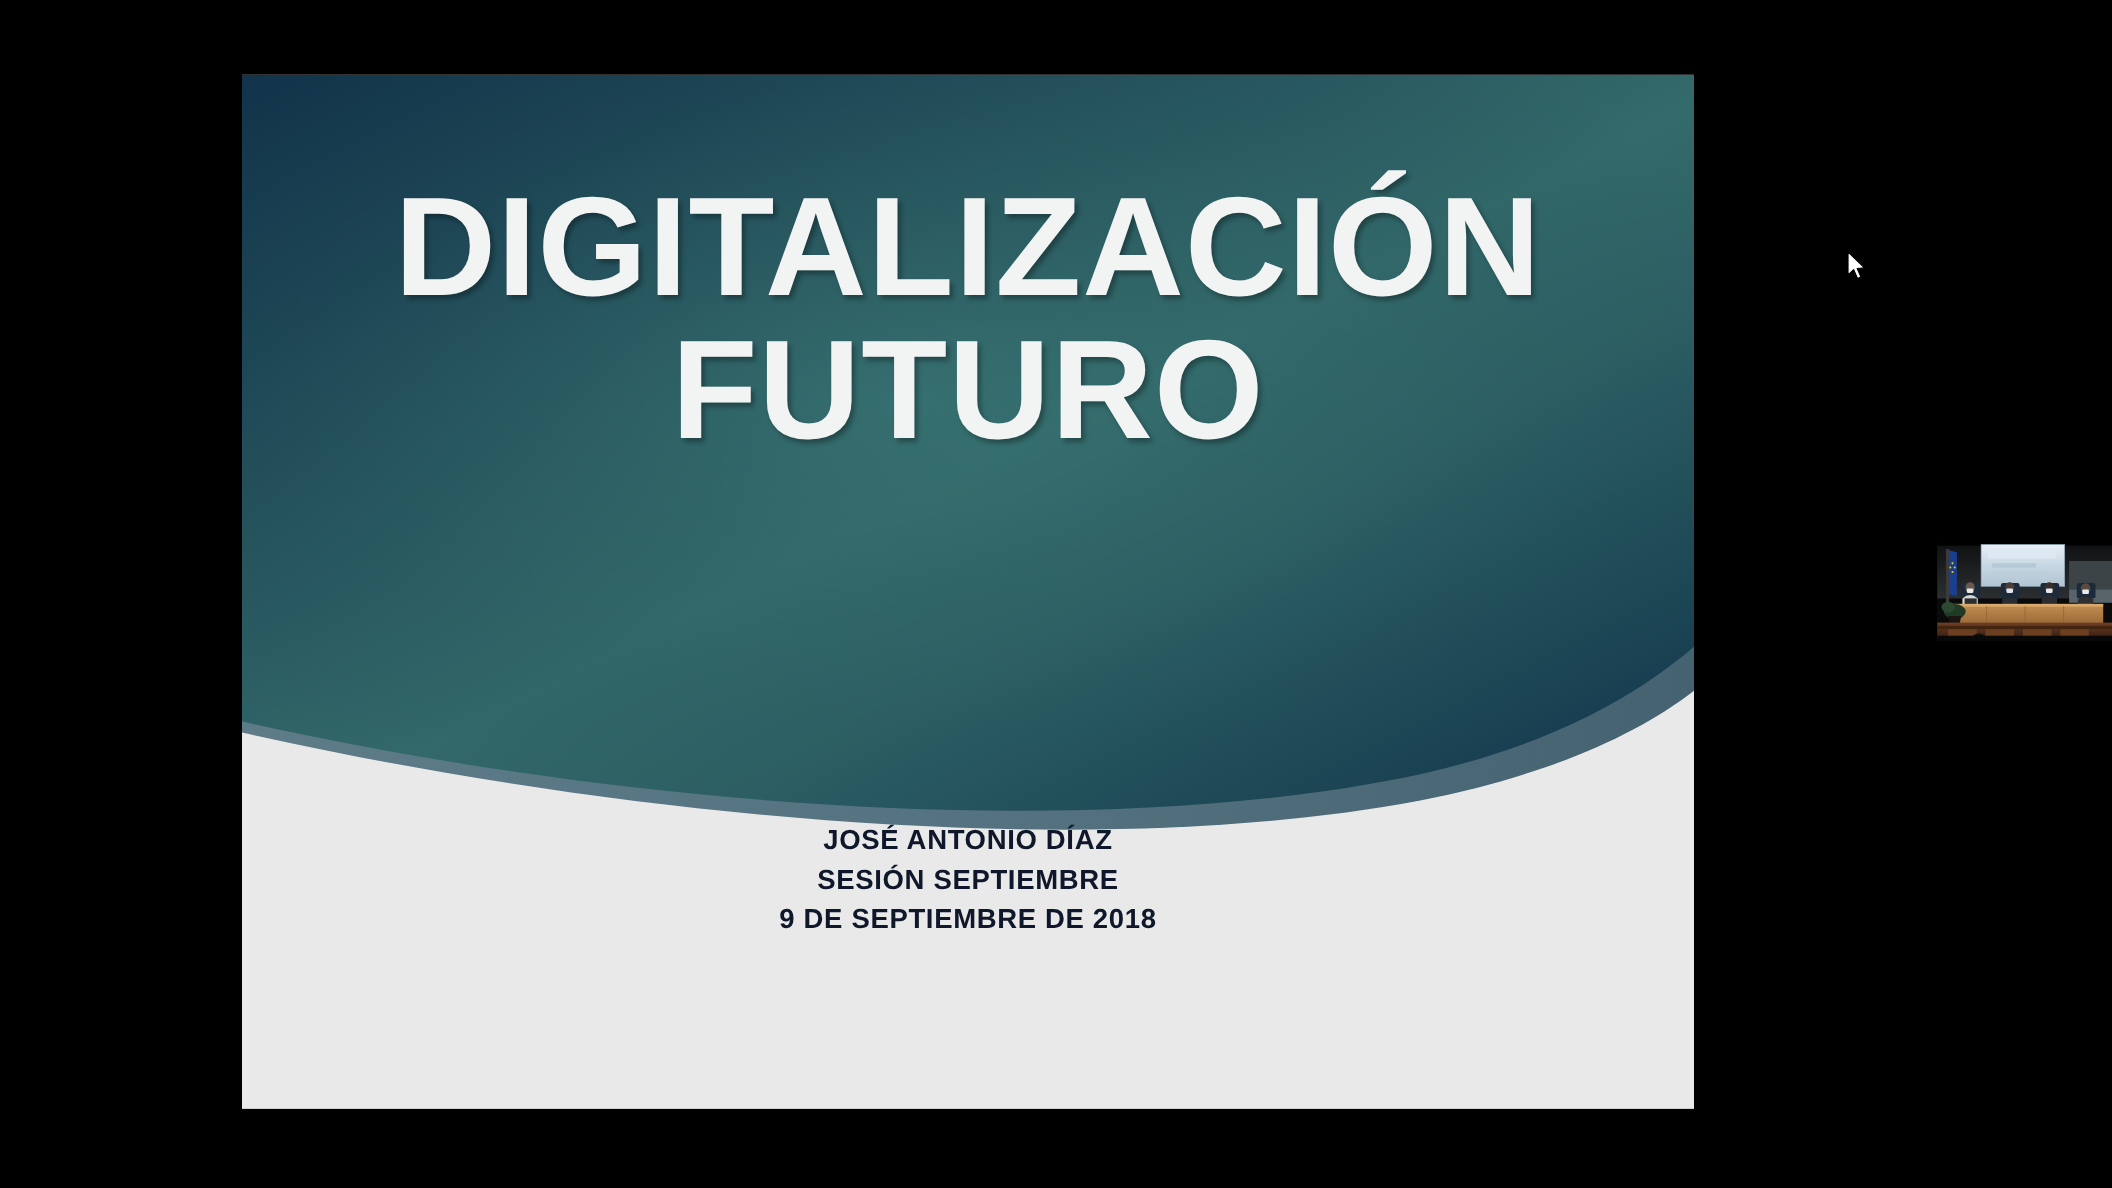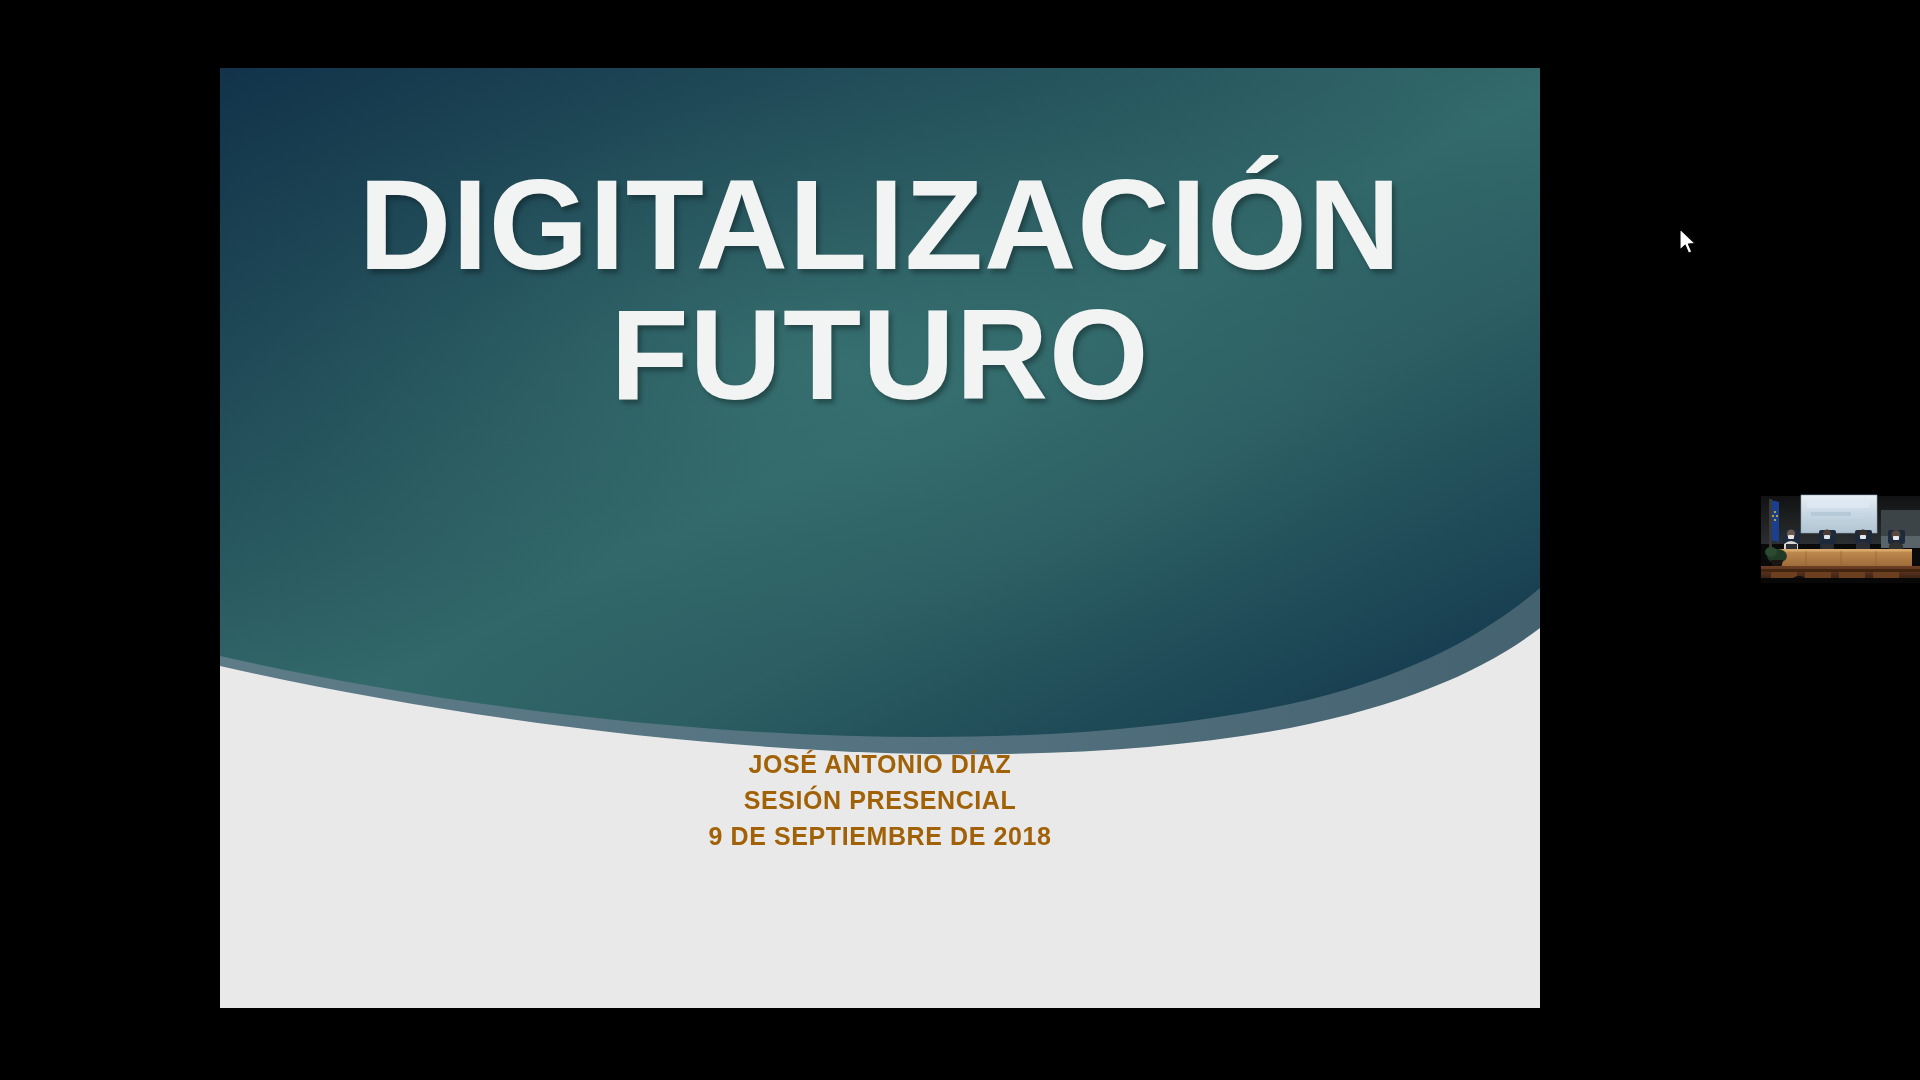--- a/index.html
+++ b/index.html
@@ -75,21 +75,21 @@
     position: absolute;
     left: 0;
     top: 678px;
     width: 100%;
     text-align: center;
     z-index: 6;
   }
 
   .subtitle-line {
     display: block;
-    color: #a16207;
+    color: #0f172a;
     font-family: "Liberation Sans", sans-serif;
     font-weight: bold;
     font-size: 25px;
     line-height: 36px;
     letter-spacing: 0.6px;
     white-space: nowrap;
   }
 
   
   #webcam-pip {
@@ -159,21 +159,21 @@
       </svg>
     </div>
 
     <div id="title-block">
       <span class="title-line">DIGITALIZACIÓN</span>
       <span class="title-line">FUTURO</span>
     </div>
 
     <div id="subtitle-block">
       <span class="subtitle-line">JOSÉ ANTONIO DÍAZ</span>
-      <span class="subtitle-line">SESIÓN PRESENCIAL</span>
+      <span class="subtitle-line">SESIÓN SEPTIEMBRE</span>
       <span class="subtitle-line">9 DE SEPTIEMBRE DE 2018</span>
     </div>
 
   </div>
 
   <div id="webcam-pip">
     <svg viewBox="0 0 159 93" preserveAspectRatio="none" xmlns="http://www.w3.org/2000/svg">
       <defs>
         <linearGradient id="wallG" x1="0%" y1="0%" x2="0%" y2="100%">
           <stop offset="0%" stop-color="#0f0f10"></stop>

